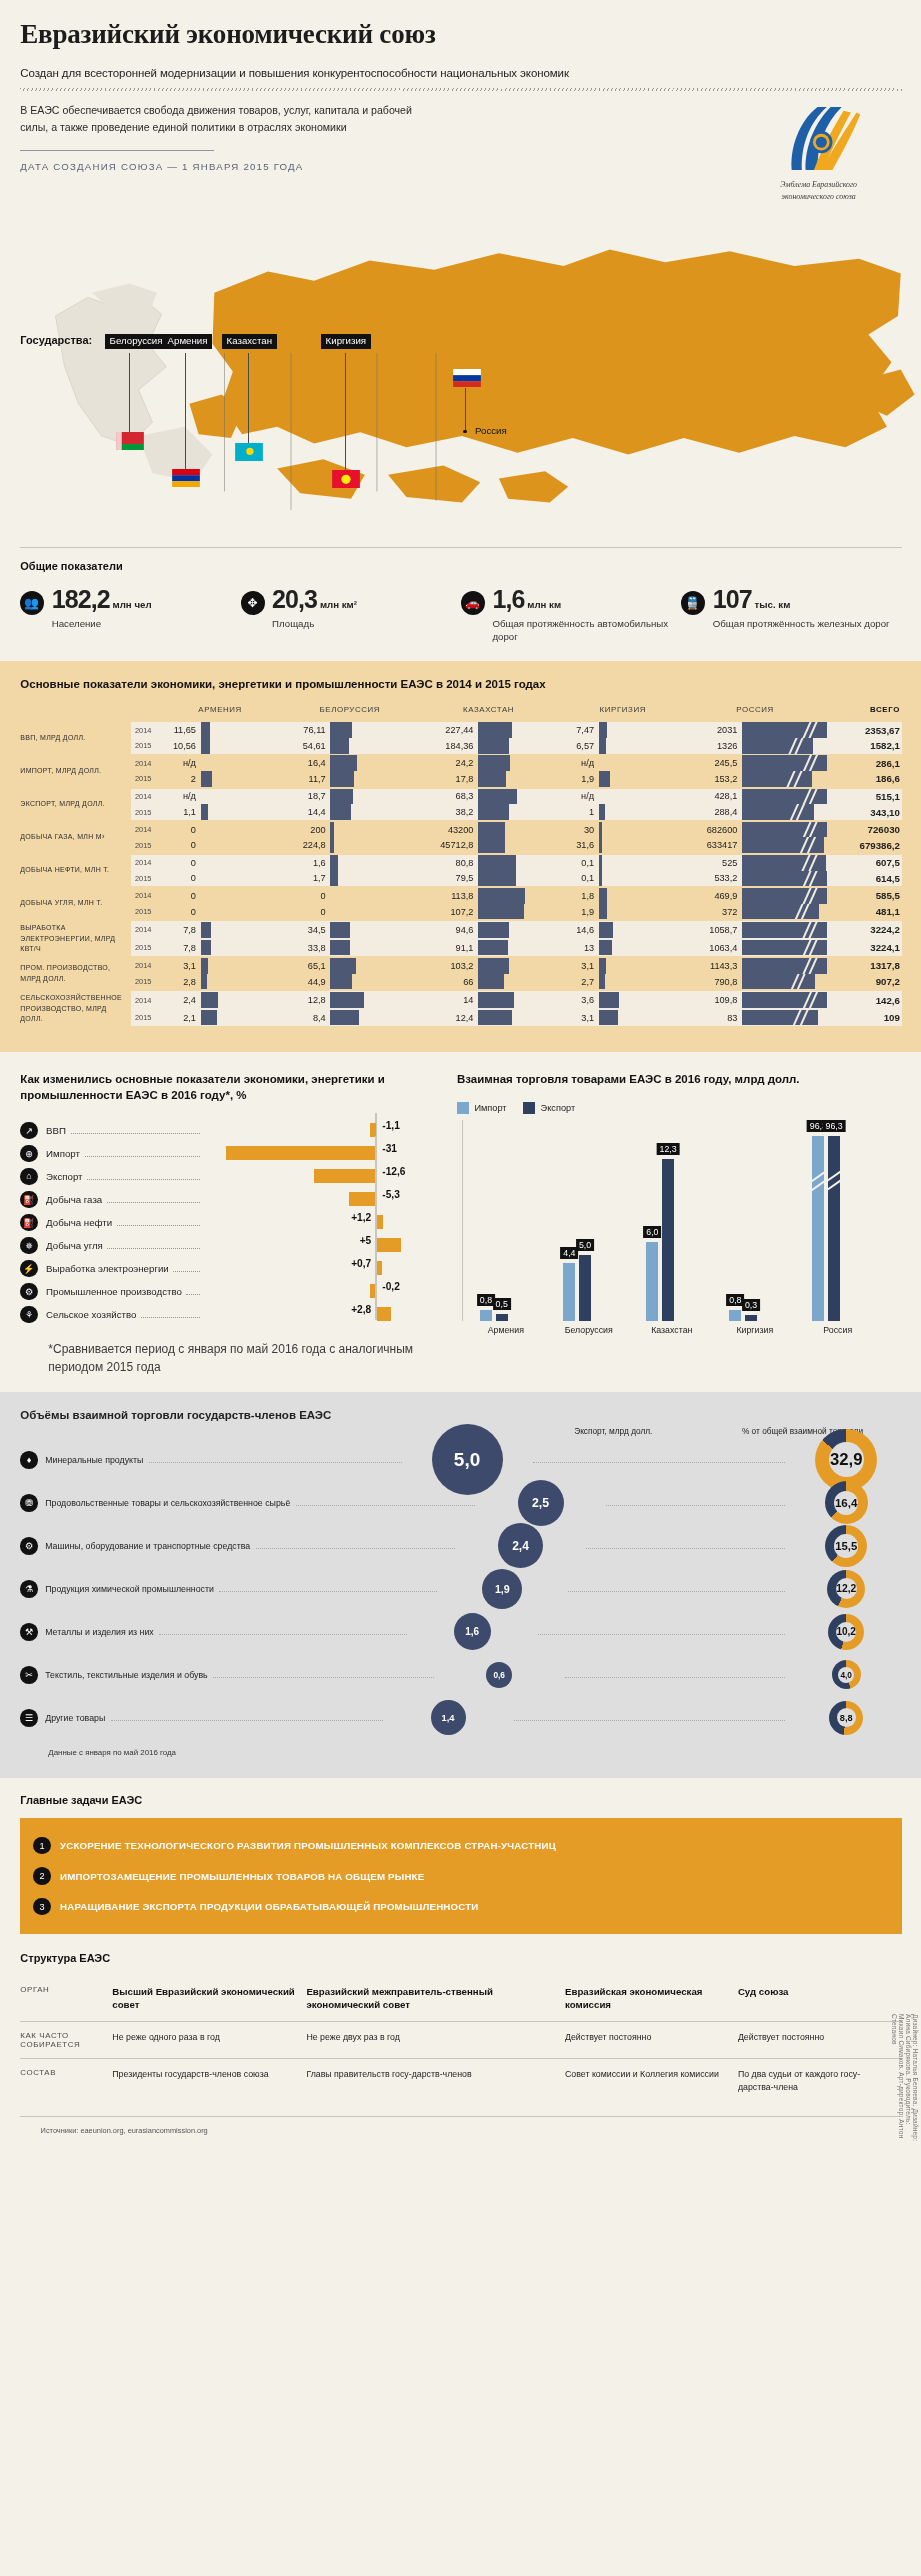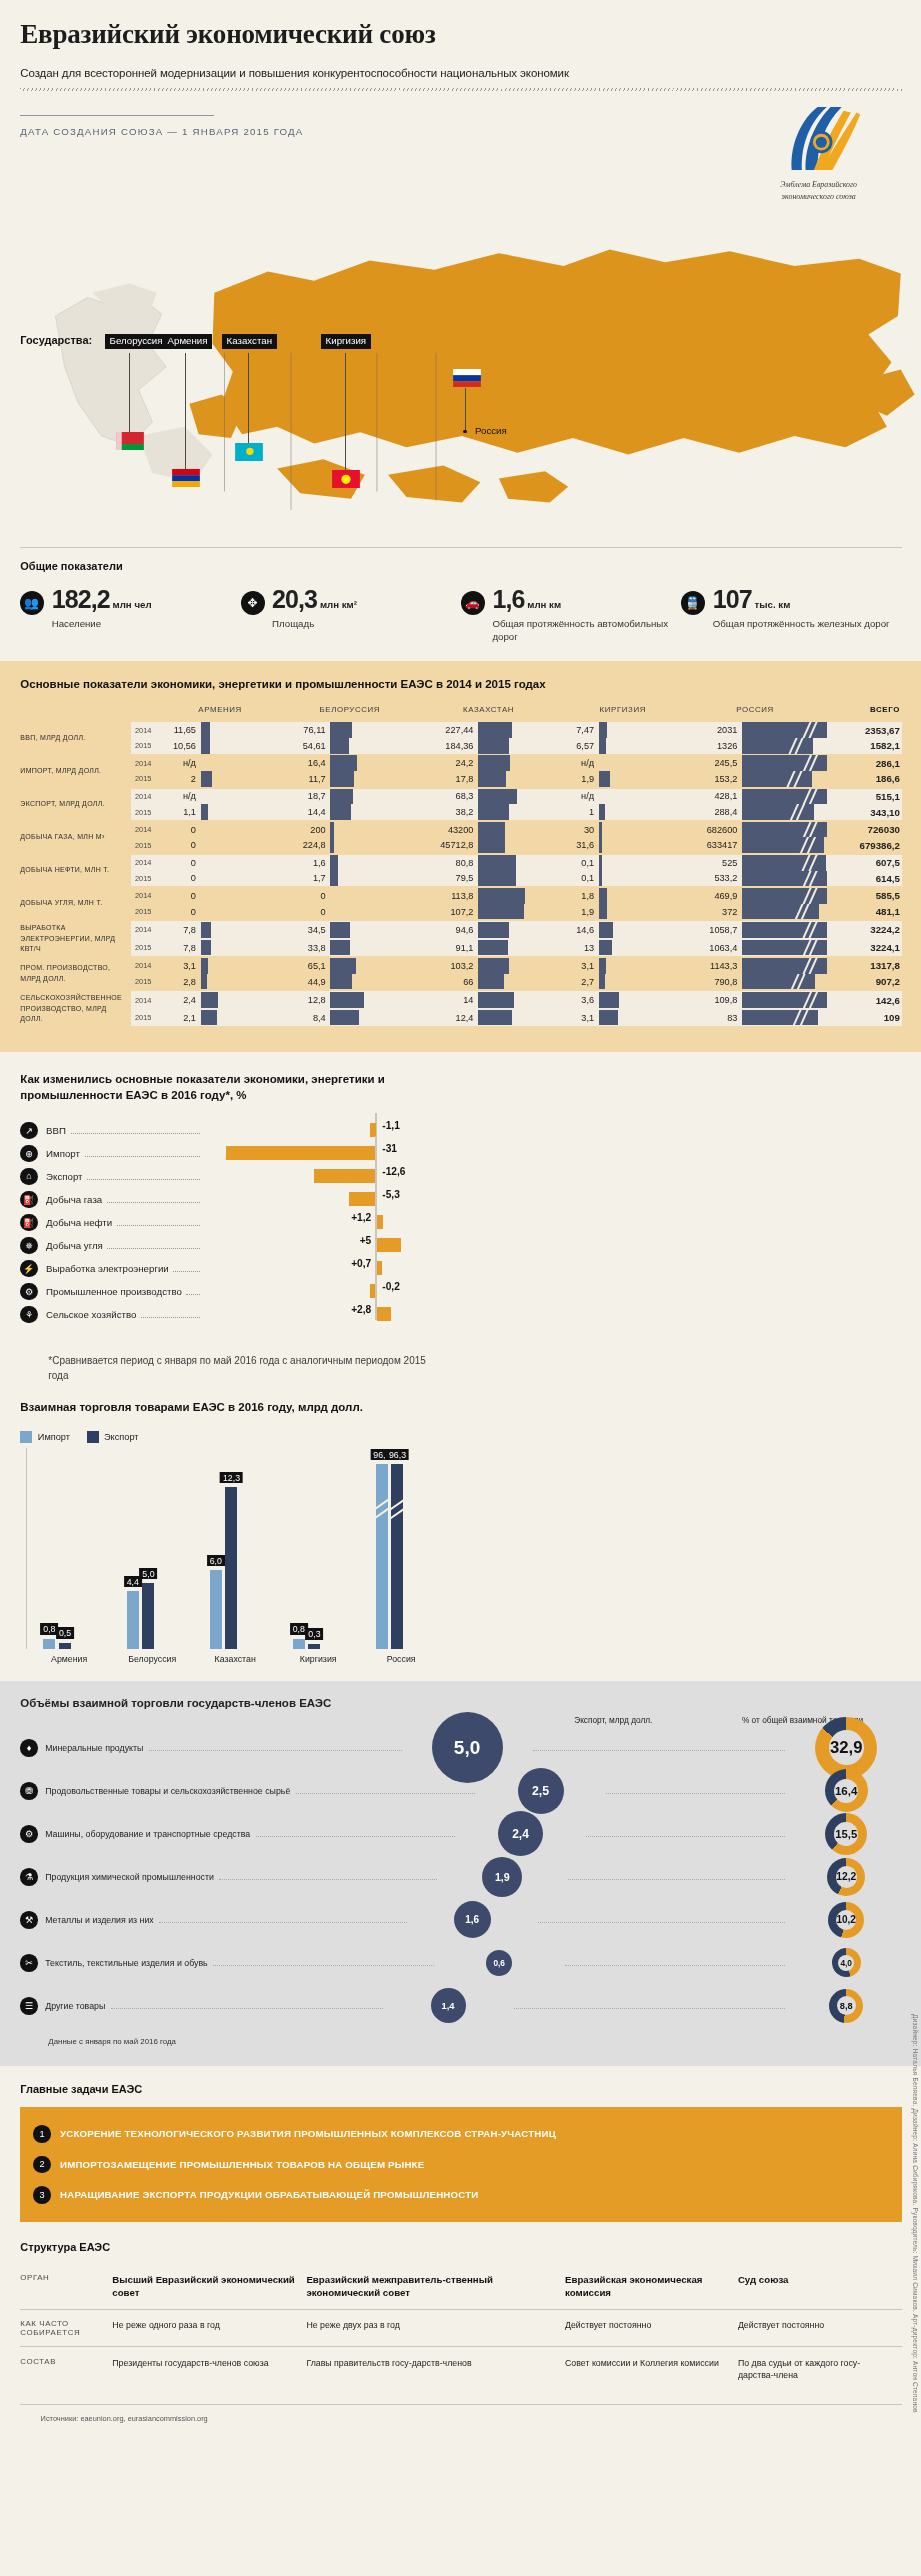--- a/index.html
+++ b/index.html
@@ -80,34 +80,34 @@
   .cellbar { width:89px; padding-left:4.6px; }
   .bar { height:15.7px; background:#4c5874; position:relative; overflow:hidden; }
   .bar .slash{position:absolute;top:-3.7px;width:1.8px;height:24px;background:#f0ece1;transform:rotate(24deg);}
   .totcell { font-size:9.7px; font-weight:700; text-align:right; white-space:nowrap; padding-right:1.8px;}
   tr.band-a td { background:#f3ece0; }
   tr.band-b td { background:#f2d7a7; }
   td.lab-a { background:#f2d7a7 !important; }
   .sep td{height:1.8px;padding:0;background:#f2d7a7;}
 
   
-  .mid { display:flex; padding:18.5px 20.3px 16.6px 20.3px; gap:16.6px; background:#f4f1e8;flex-direction:column;}
+  .mid { display:flex; padding:18.5px 20.3px 16.6px 20.3px; gap:16.6px; background:#f4f1e8;}
   .mid-l { width:420px; }
   .mid-r { flex:1; }
   .mid-title { font-size:11.5px; font-weight:700; line-height:1.45; color:#111; margin-bottom:14.8px;}
   .chg-row { display:flex; align-items:center; height:23px; position:relative;}
   .chg-ico{width:17.5px;height:17.5px;border-radius:50%;background:#111;color:#fff;
            display:flex;align-items:center;justify-content:center;font-size:9.2px;flex:none;}
   .chg-name{font-size:9.7px;color:#1d1d1d;margin-left:8.3px;white-space:nowrap;}
   .chg-dots{flex:1;border-bottom:0.9px dotted #9a968c;margin:0 4.6px;height:8.3px;}
   .chg-plot{position:relative;width:236px;height:23px;}
   .chg-axis{position:absolute;left:171px;top:-5.5px;width:1.8px;height:100%;background:#c9c5ba;}
   .chg-bar{position:absolute;top:4.6px;height:14px;background:#e59c27;}
   .chg-val{position:absolute;top:1px;font-size:10.2px;font-weight:700;color:#111;}
-  .note{font-size:10px;color:#3b3b3b;line-height:1.5;margin-top:27px;margin-left:28px;}
+  .note{font-size:12px;color:#3b3b3b;line-height:1.5;margin-top:14px;margin-left:28px;}
 
   
   .bc-legend{display:flex;gap:16.6px;align-items:center;margin-bottom:5.5px;}
   .bc-leg{display:flex;align-items:center;gap:5.5px;font-size:9.2px;color:#1d1d1d;}
   .sw{width:12px;height:12px;}
   .bc-plot{position:relative;height:201px;border-left:1.8px solid #c9c5ba;margin-left:5.5px;}
   .grp{position:absolute;bottom:0;display:flex;align-items:flex-end;gap:3.7px;}
   .vbar{width:12px;position:relative;}
   .vbar .vslash{position:absolute;width:20.3px;height:1.8px;background:#f4f1e8;transform:rotate(-35deg);left:-3.7px;}
   .vlab{position:absolute;top:-15.7px;left:50%;transform:translateX(-50%);
@@ -159,20 +159,24 @@
 <div class="page">
 
   <div class="header">
     <div class="title">Евразийский экономический союз</div>
     <div class="subtitle">Создан для всесторонней модернизации и повышения конкурентоспособности национальных экономик</div>
     <div class="dashrule"></div>
   </div>
 
   <div class="intro-wrap">
     <div>
+      <div class="intro">
+        <div>В ЕАЭС обеспечивается свобода движения товаров, услуг, капитала и рабочей</div>
+        <div>силы, а также проведение единой политики в отраслях экономики</div>
+      </div>
       <div class="shortrule"></div>
       <div class="founded">ДАТА СОЗДАНИЯ СОЮЗА — 1 ЯНВАРЯ 2015 ГОДА</div>
     </div>
     <div class="emblem-box">
       <svg width="88" height="67" viewBox="0 0 95 72">
         <path d="M18 70 C16 40 30 14 46 2 L56 2 C38 18 28 42 29 70 Z" fill="#1f5fa8"></path>
         <path d="M33 70 C32 44 44 18 60 2 L72 2 C54 20 45 44 46 70 Z" fill="#1f5fa8"></path>
         <path d="M88 8 C74 30 62 48 50 70 L62 70 C74 48 84 30 92 10 Z" fill="#f0a81e"></path>
         <path d="M74 6 C62 26 52 44 42 70 L52 70 C62 46 72 26 82 8 Z" fill="#f0a81e"></path>
         <circle cx="50" cy="40" r="12" fill="#1f5fa8"></circle>

